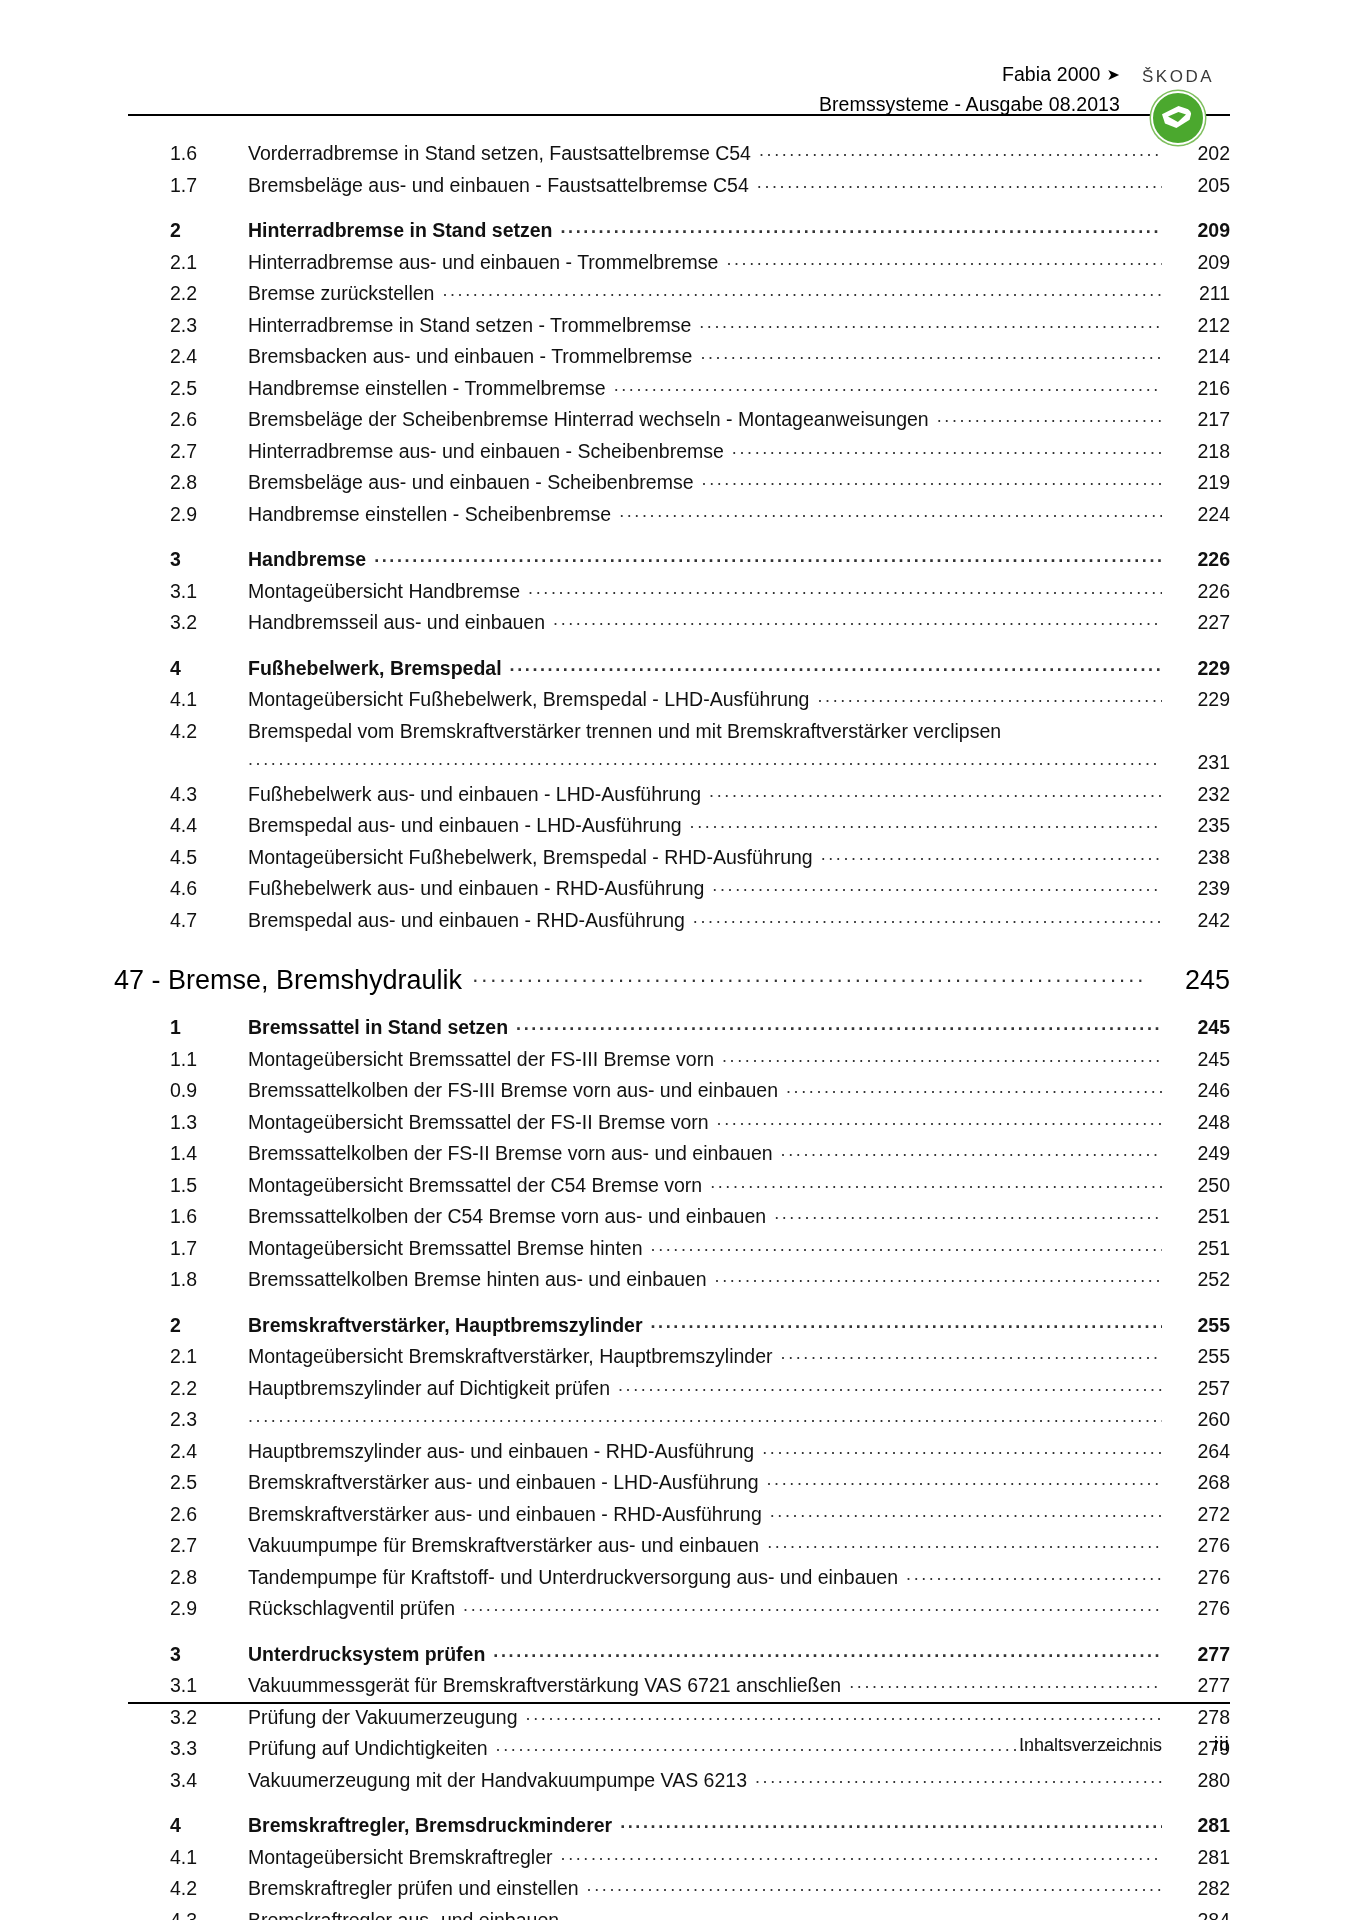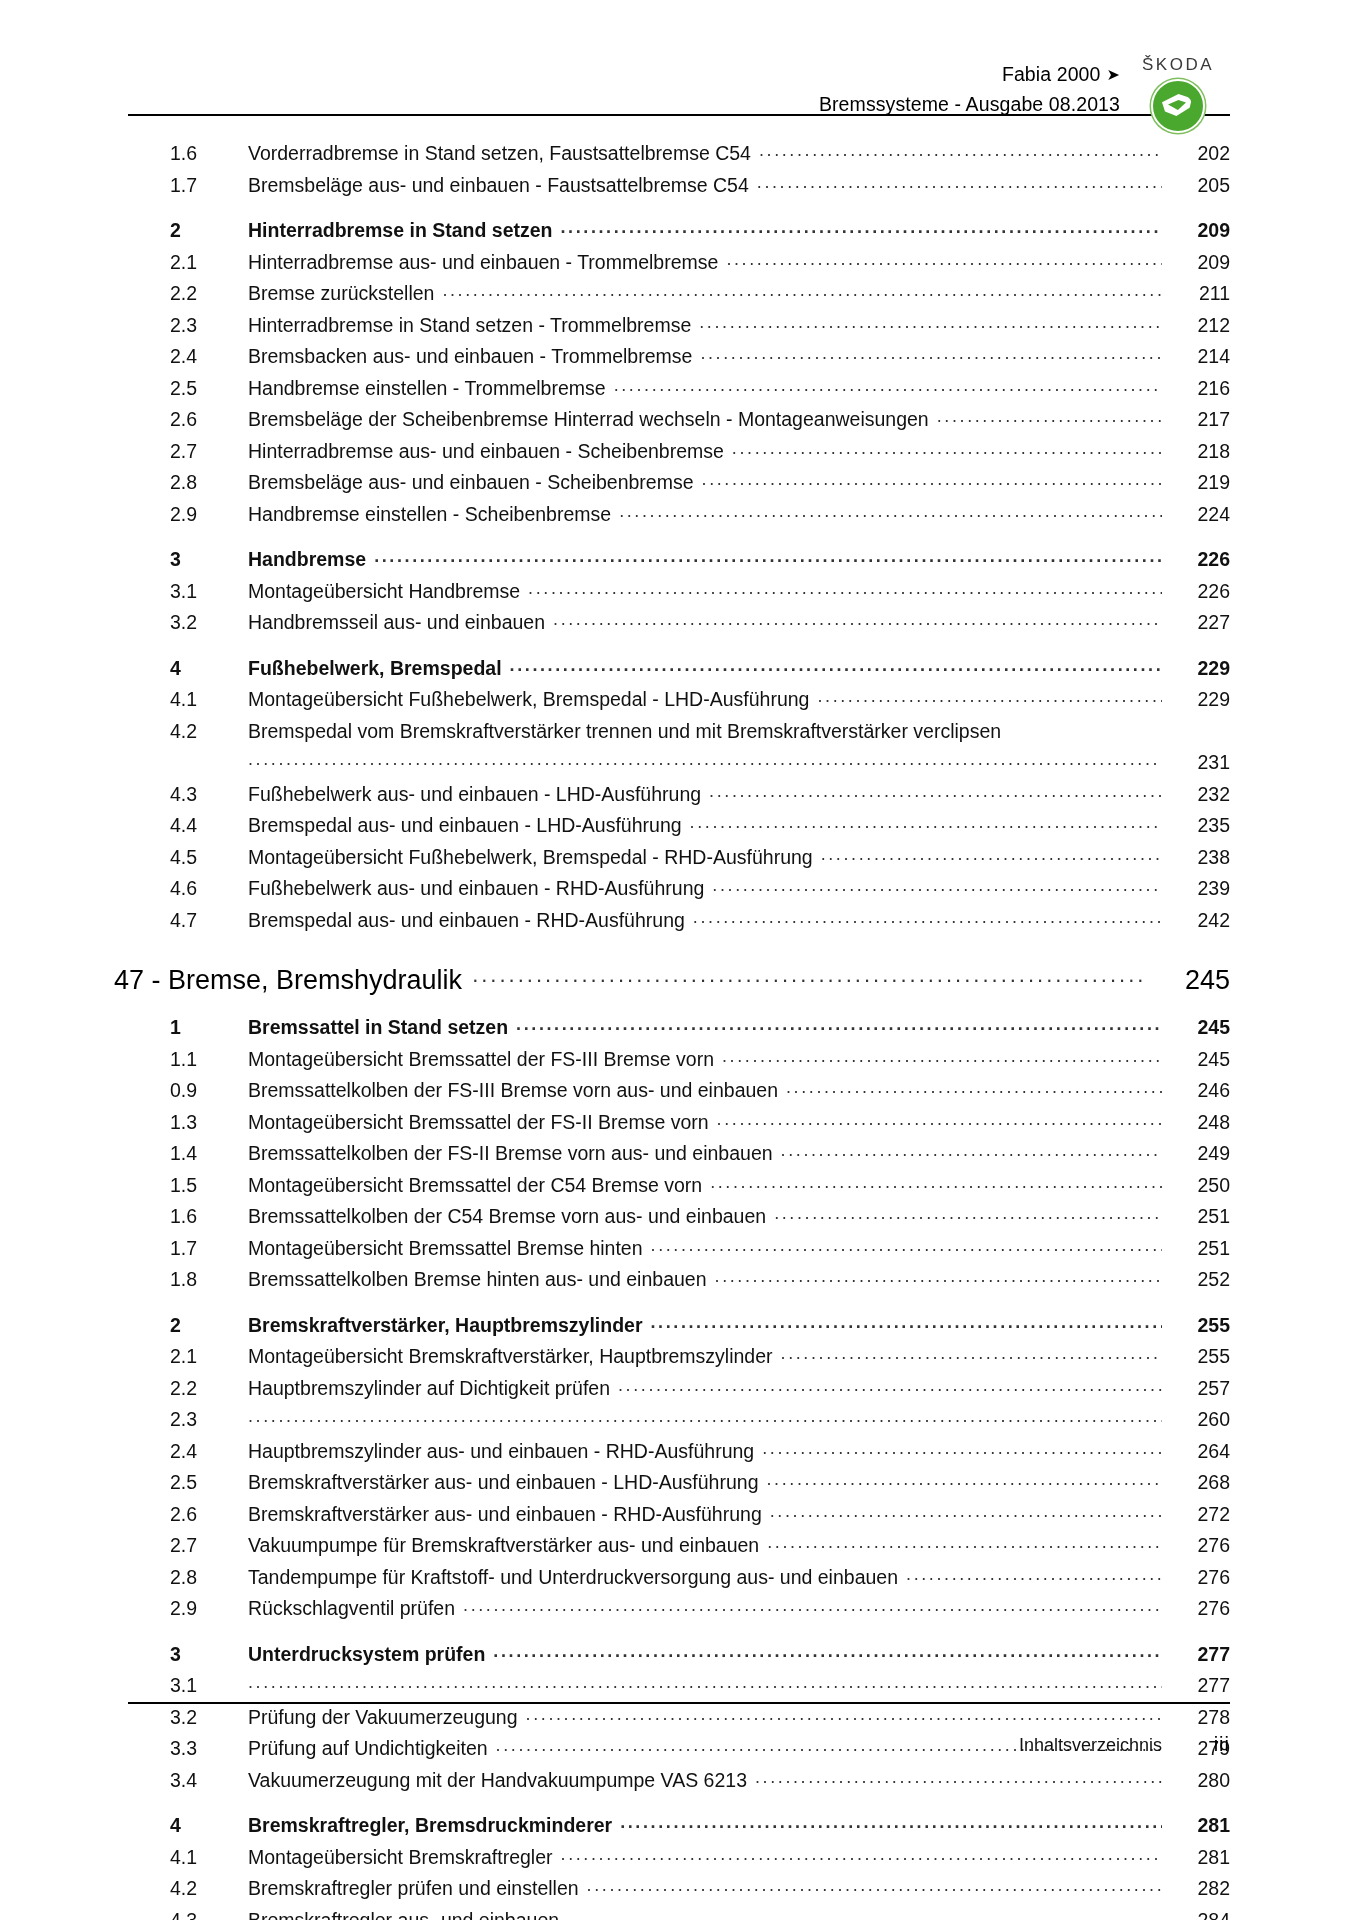--- a/index.html
+++ b/index.html
@@ -49,20 +49,21 @@
     top: 55px;
     right: 128px;
     width: 104px;
     text-align: center;
   }
   .brand-word {
     font-size: 17px;
     letter-spacing: 2.5px;
     color: #3a3a3a;
     font-weight: normal;
+    margin-top: 12px;
   }
   .brand-logo {
     margin: 4px auto 0 auto;
     width: 50px;
     height: 50px;
     border-radius: 50%;
     background: #4ba82e;
     position: relative;
     border: 2px solid #ffffff;
     box-shadow: 0 0 0 1.5px #7fbf5e;
@@ -471,20 +472,21 @@
           <span class="page-no">276</span>
         </div>
         <div class="row sub group gap-before">
           <span class="num">3</span>
           <span class="title">Unterdrucksystem prüfen</span>
           <span class="dots">............................................................................................................................................</span>
           <span class="page-no">277</span>
         </div>
         <div class="row sub ">
           <span class="num">3.1</span>
+          <span class="title">Vakuummessgerät für Bremskraftverstärkung VAS 6721 anschließen</span>
           <span class="dots">............................................................................................................................................</span>
           <span class="page-no">277</span>
         </div>
         <div class="row sub ">
           <span class="num">3.2</span>
           <span class="title">Prüfung der Vakuumerzeugung</span>
           <span class="dots">............................................................................................................................................</span>
           <span class="page-no">278</span>
         </div>
         <div class="row sub ">

